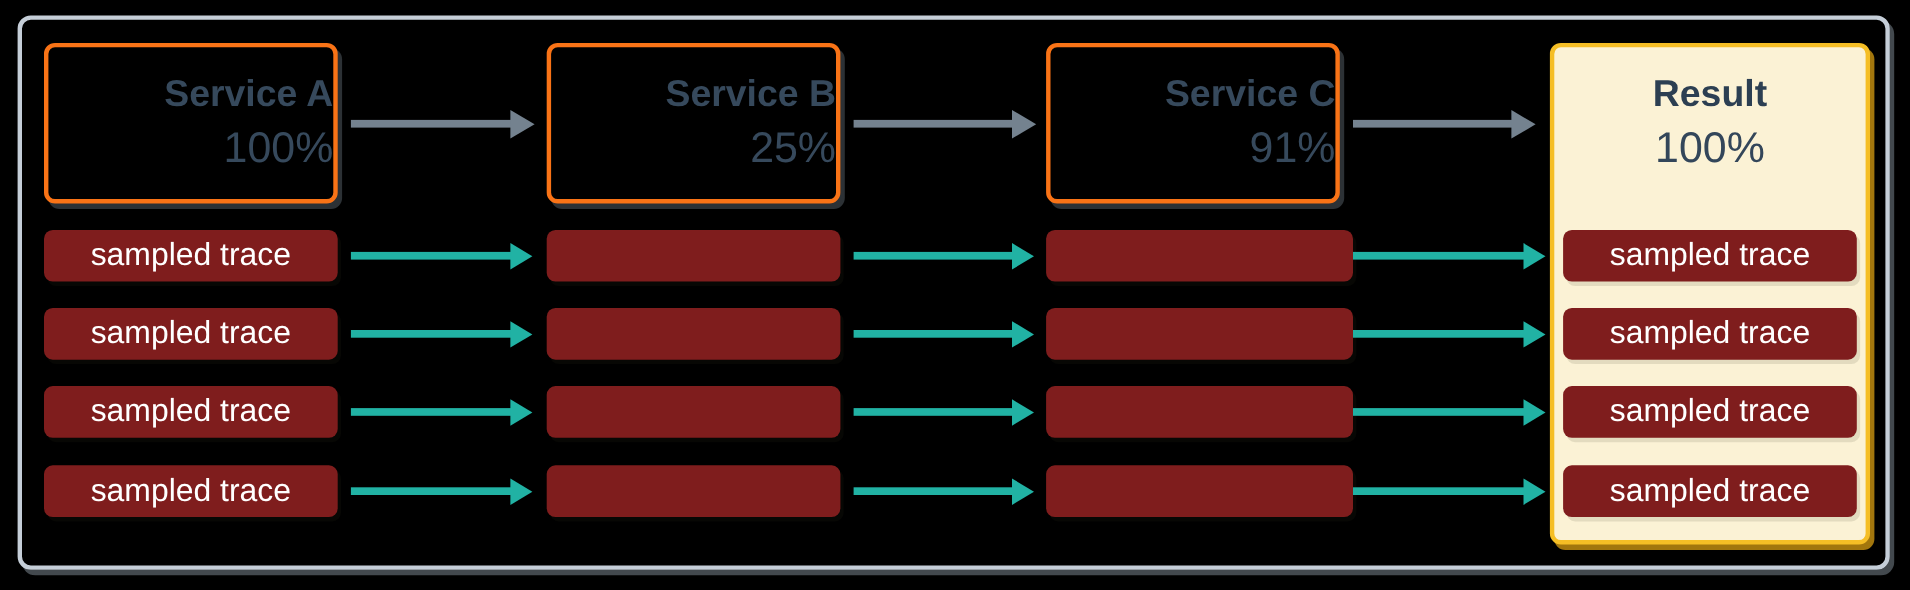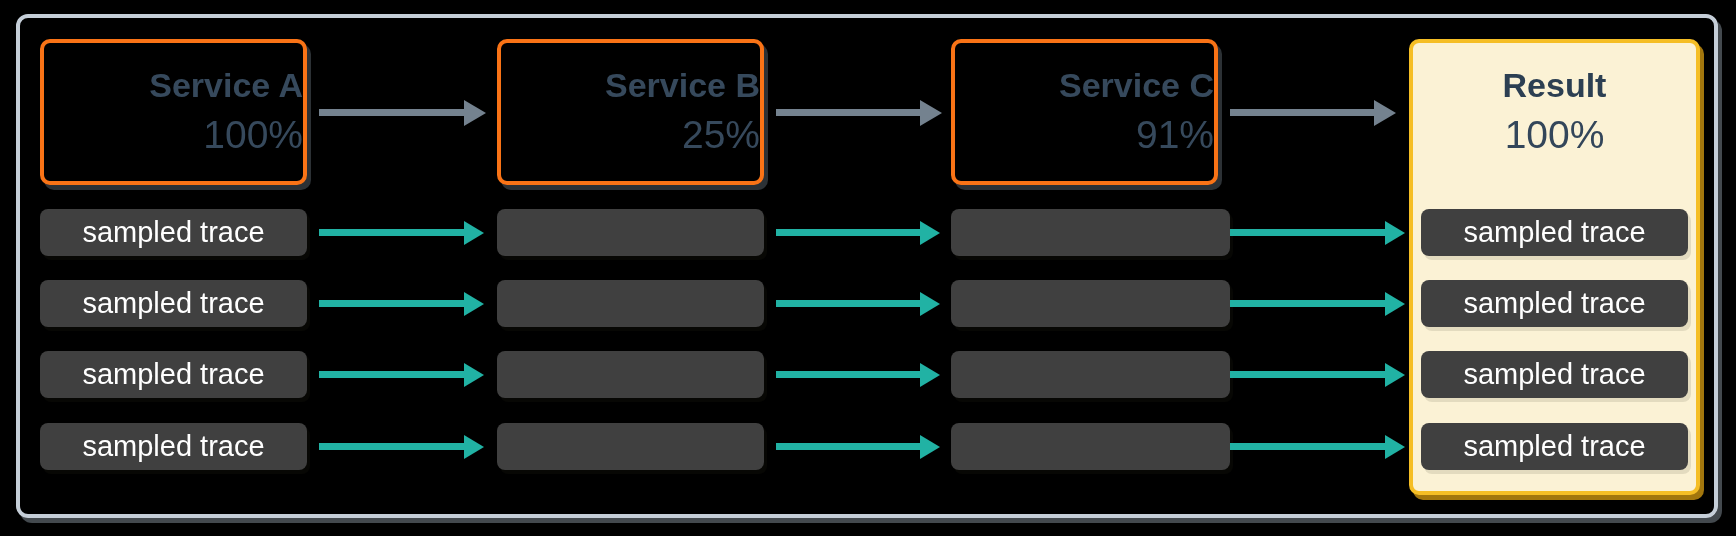--- a/index.html
+++ b/index.html
@@ -73,21 +73,21 @@
     align-items: center;
     justify-content: center;
   }
   .result-header .service-title { color: #2C3F52; }
   .result-header .service-rate  { color: #33465A; }
   
   .trace {
     position: absolute;
     width: 267px; height: 47px;
     border-radius: 8px;
-    background: #404040;
+    background: #7f1d1d;
     box-shadow: 3px 4px 0 rgba(60,60,30,0.12);
     display: flex;
     align-items: center;
     justify-content: center;
   }
   .trace-label {
     font-size: 29px;
     font-weight: 500;
     color: #FFFFFF;
     line-height: 1;

